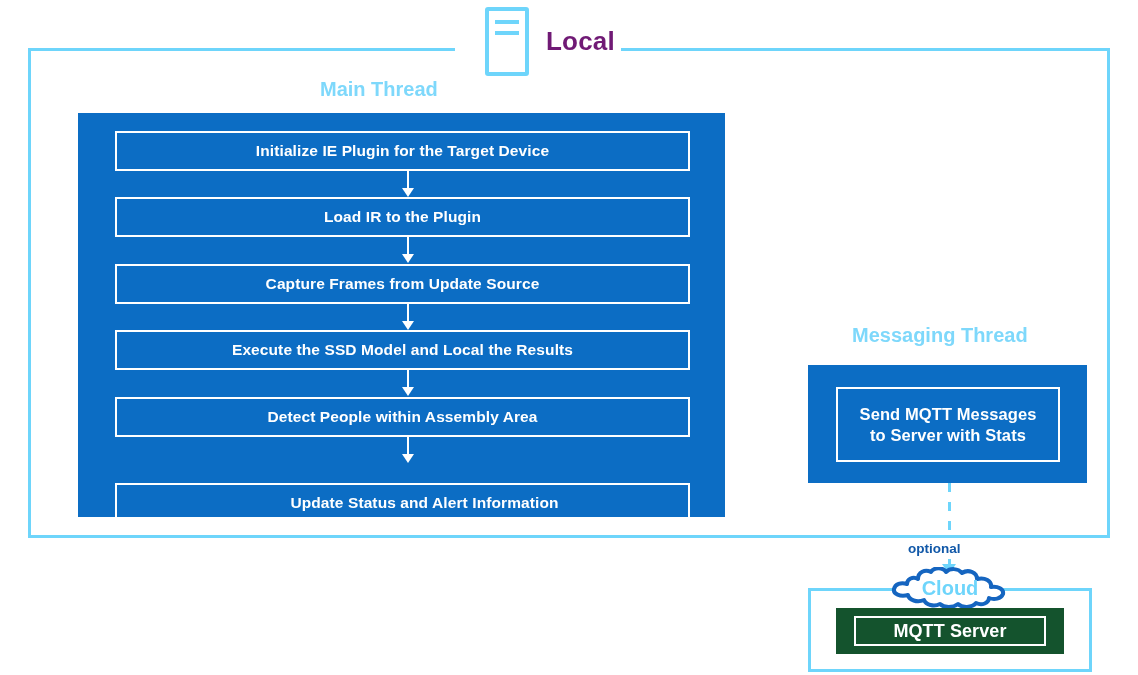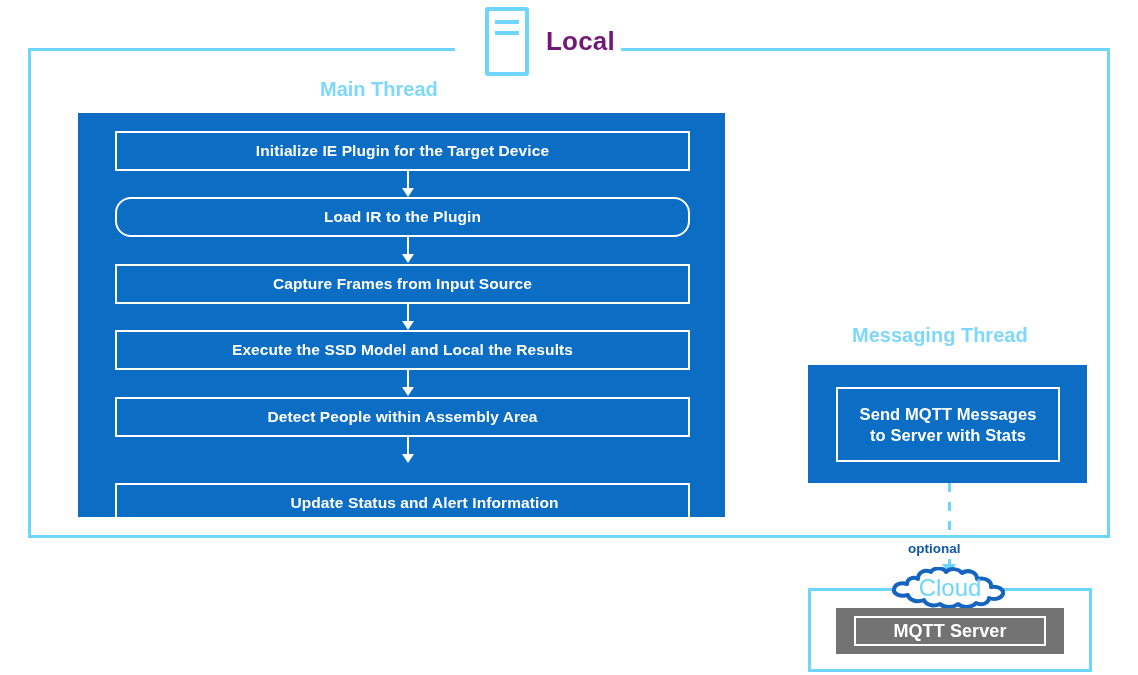--- a/index.html
+++ b/index.html
@@ -119,21 +119,21 @@
     text-align: center;
     line-height: 1.25;
     letter-spacing: 0.1px;
   }
   .main-panel .pbox {
     left: 37px;
     width: 575px;
     height: 40px;
   }
   .main-panel .pbox.s0 { top: 18px; }
-  .main-panel .pbox.s1 { top: 84px; border-radius: 16px; }
+  .main-panel .pbox.s1 { top: 84px; }
   .main-panel .pbox.s2 { top: 151px; }
   .main-panel .pbox.s3 { top: 217px; }
   .main-panel .pbox.s4 { top: 284px; }
   .main-panel .pbox.s5 { top: 370px; padding-left: 44px; }
 
   .messaging-panel .pbox {
     left: 28px;
     top: 22px;
     width: 224px;
     height: 75px;
@@ -238,33 +238,33 @@
     width: 124px;
     height: 42px;
   }
   .cloud-shape svg { display: block; }
   .cloud-text {
     position: absolute;
     left: 888px;
     top: 576px;
     width: 124px;
     text-align: center;
-    font-size: 24px;
-    font-weight: normal;
+    font-size: 20px;
+    font-weight: bold;
     color: #6ed5fb;
     line-height: 24px;
   }
 
   .cloud-panel {
     position: absolute;
     left: 836px;
     top: 608px;
     width: 228px;
     height: 46px;
-    background: #737373;
+    background: #14532d;
   }
   .cloud-panel .pbox {
     left: 18px;
     top: 8px;
     width: 192px;
     height: 30px;
     font-size: 18px;
   }
 </style>
 </head>
@@ -289,21 +289,21 @@
       <div class="shaft"></div>
         <div class="head"></div>
     </div>
 
     <div class="pbox s1">Load IR to the Plugin</div>
     <div class="flow-arrow a1">
       <div class="shaft"></div>
         <div class="head"></div>
     </div>
 
-    <div class="pbox s2">Capture Frames from Input Source</div>
+    <div class="pbox s2">Capture Frames from Update Source</div>
     <div class="flow-arrow a2">
       <div class="shaft"></div>
         <div class="head"></div>
     </div>
 
     <div class="pbox s3">Execute the SSD Model and Local the Results</div>
     <div class="flow-arrow a3">
       <div class="shaft"></div>
         <div class="head"></div>
     </div>

